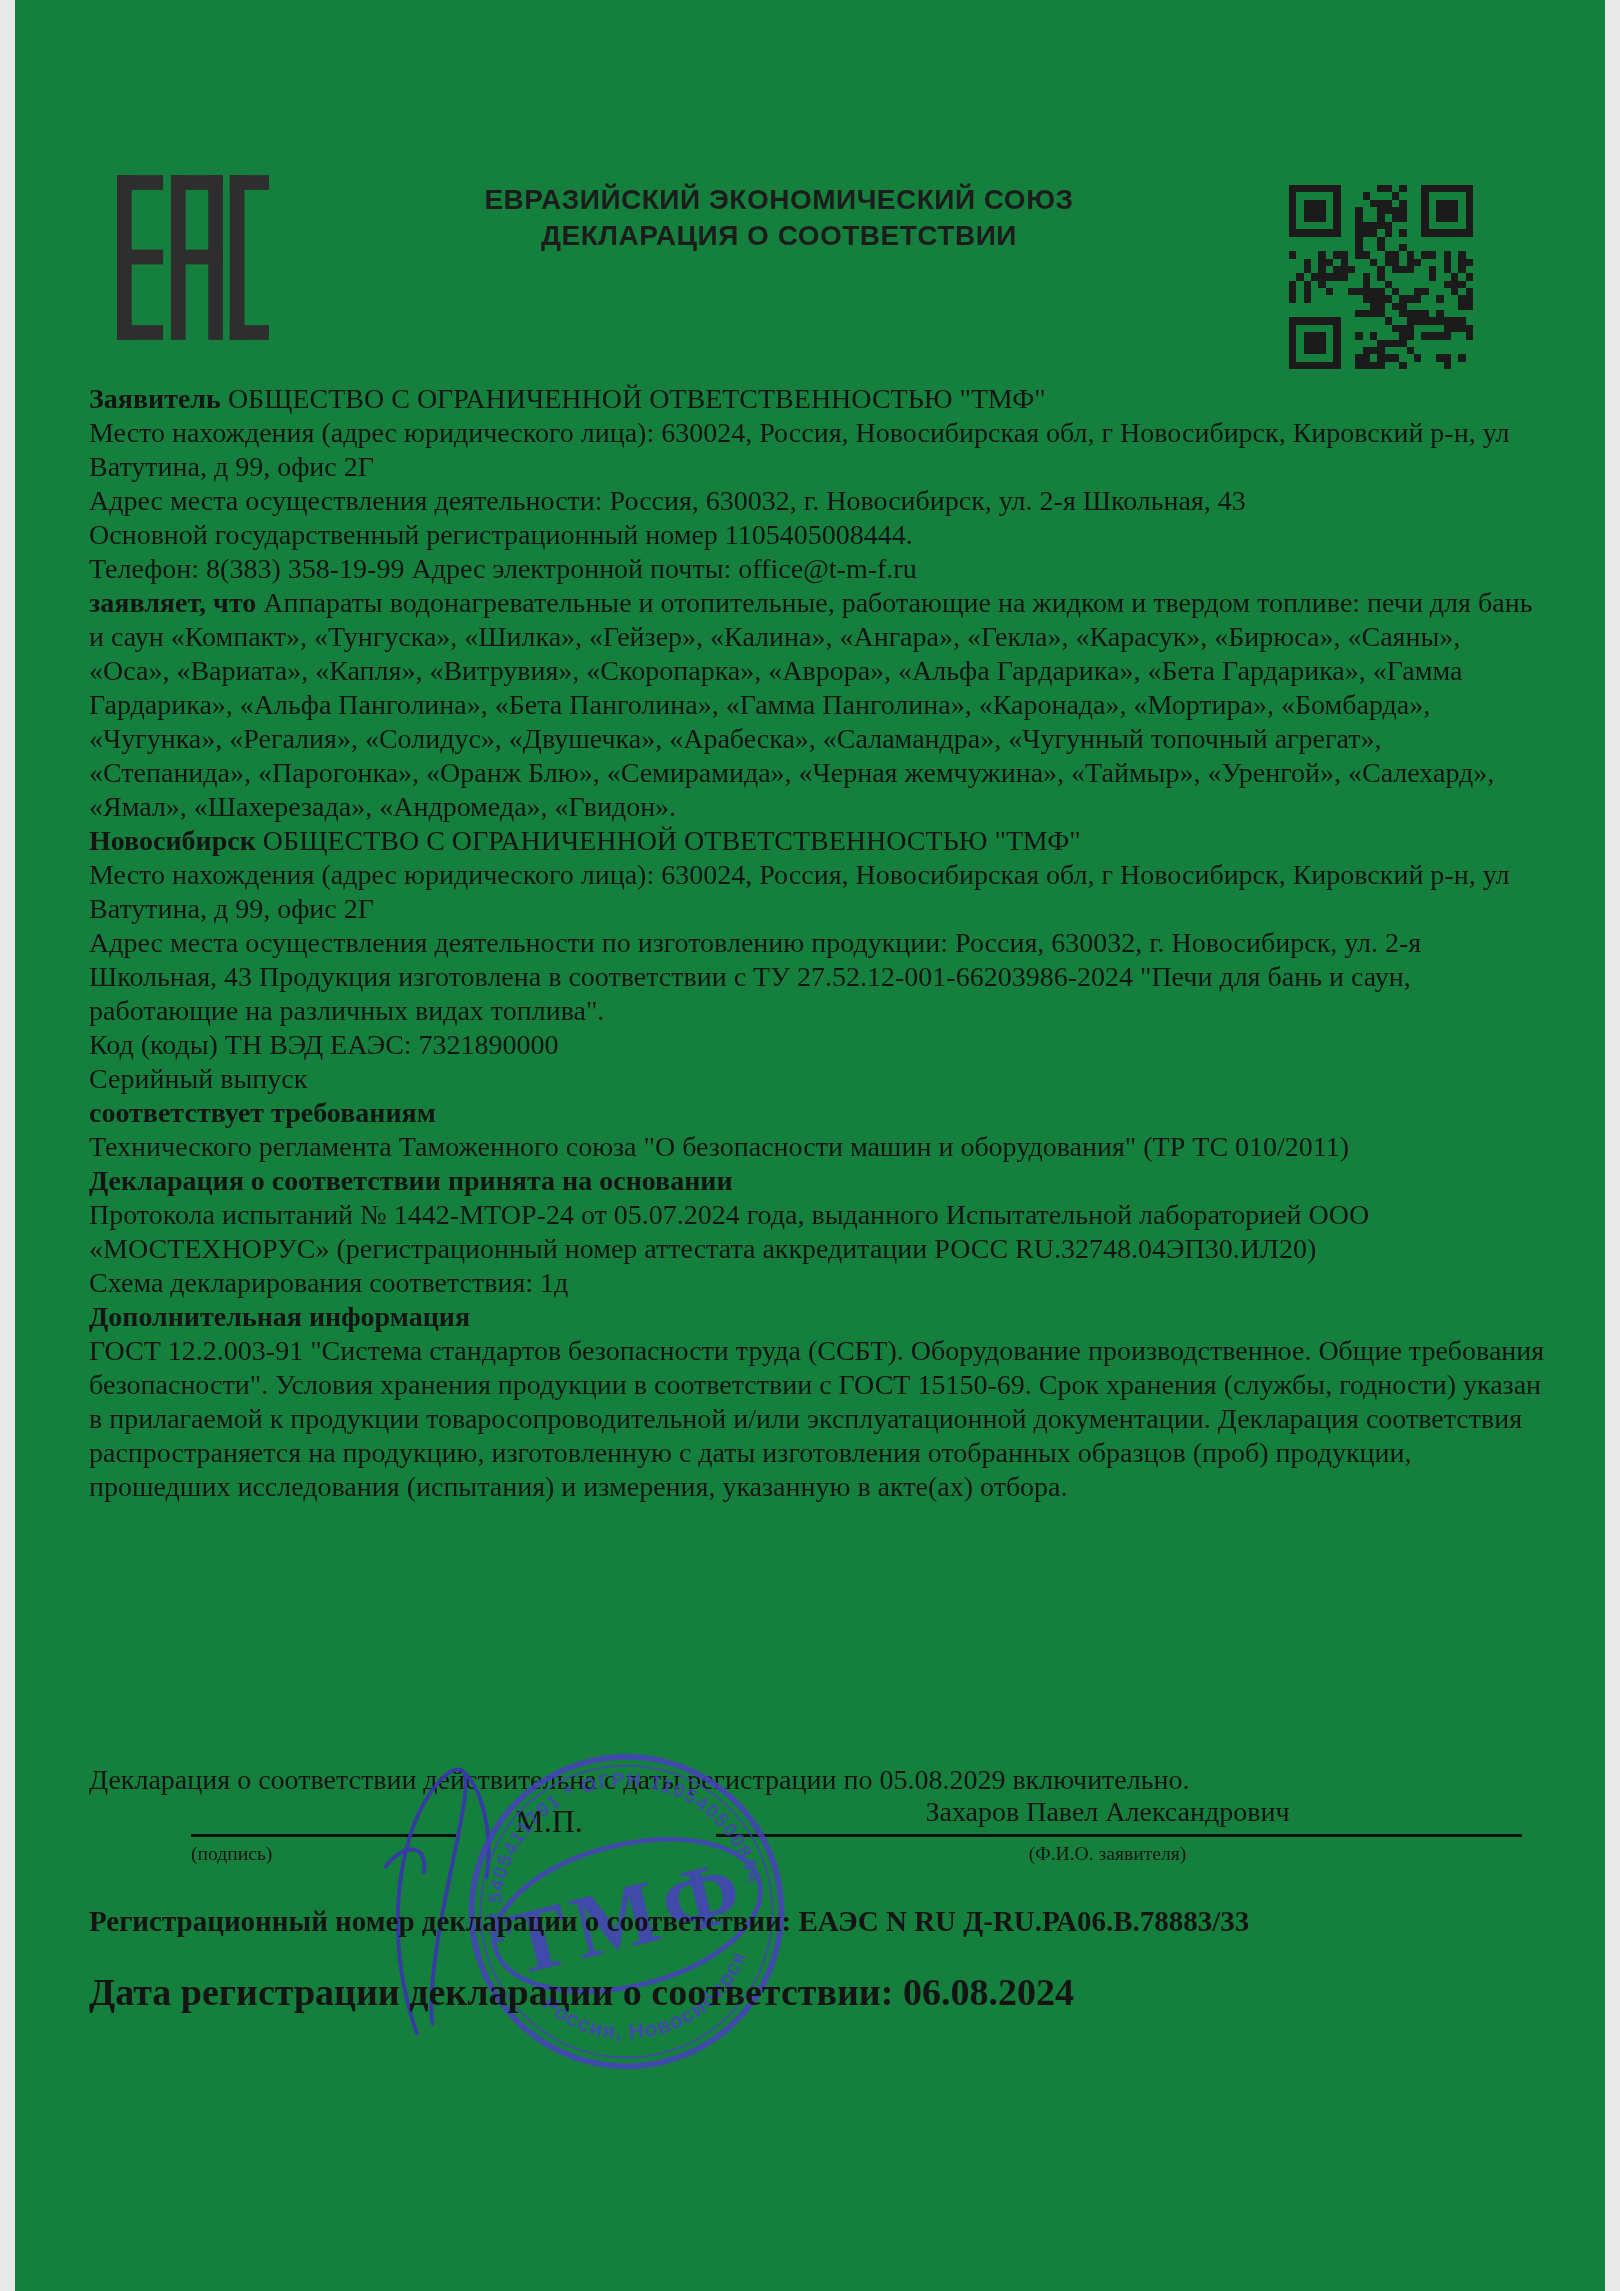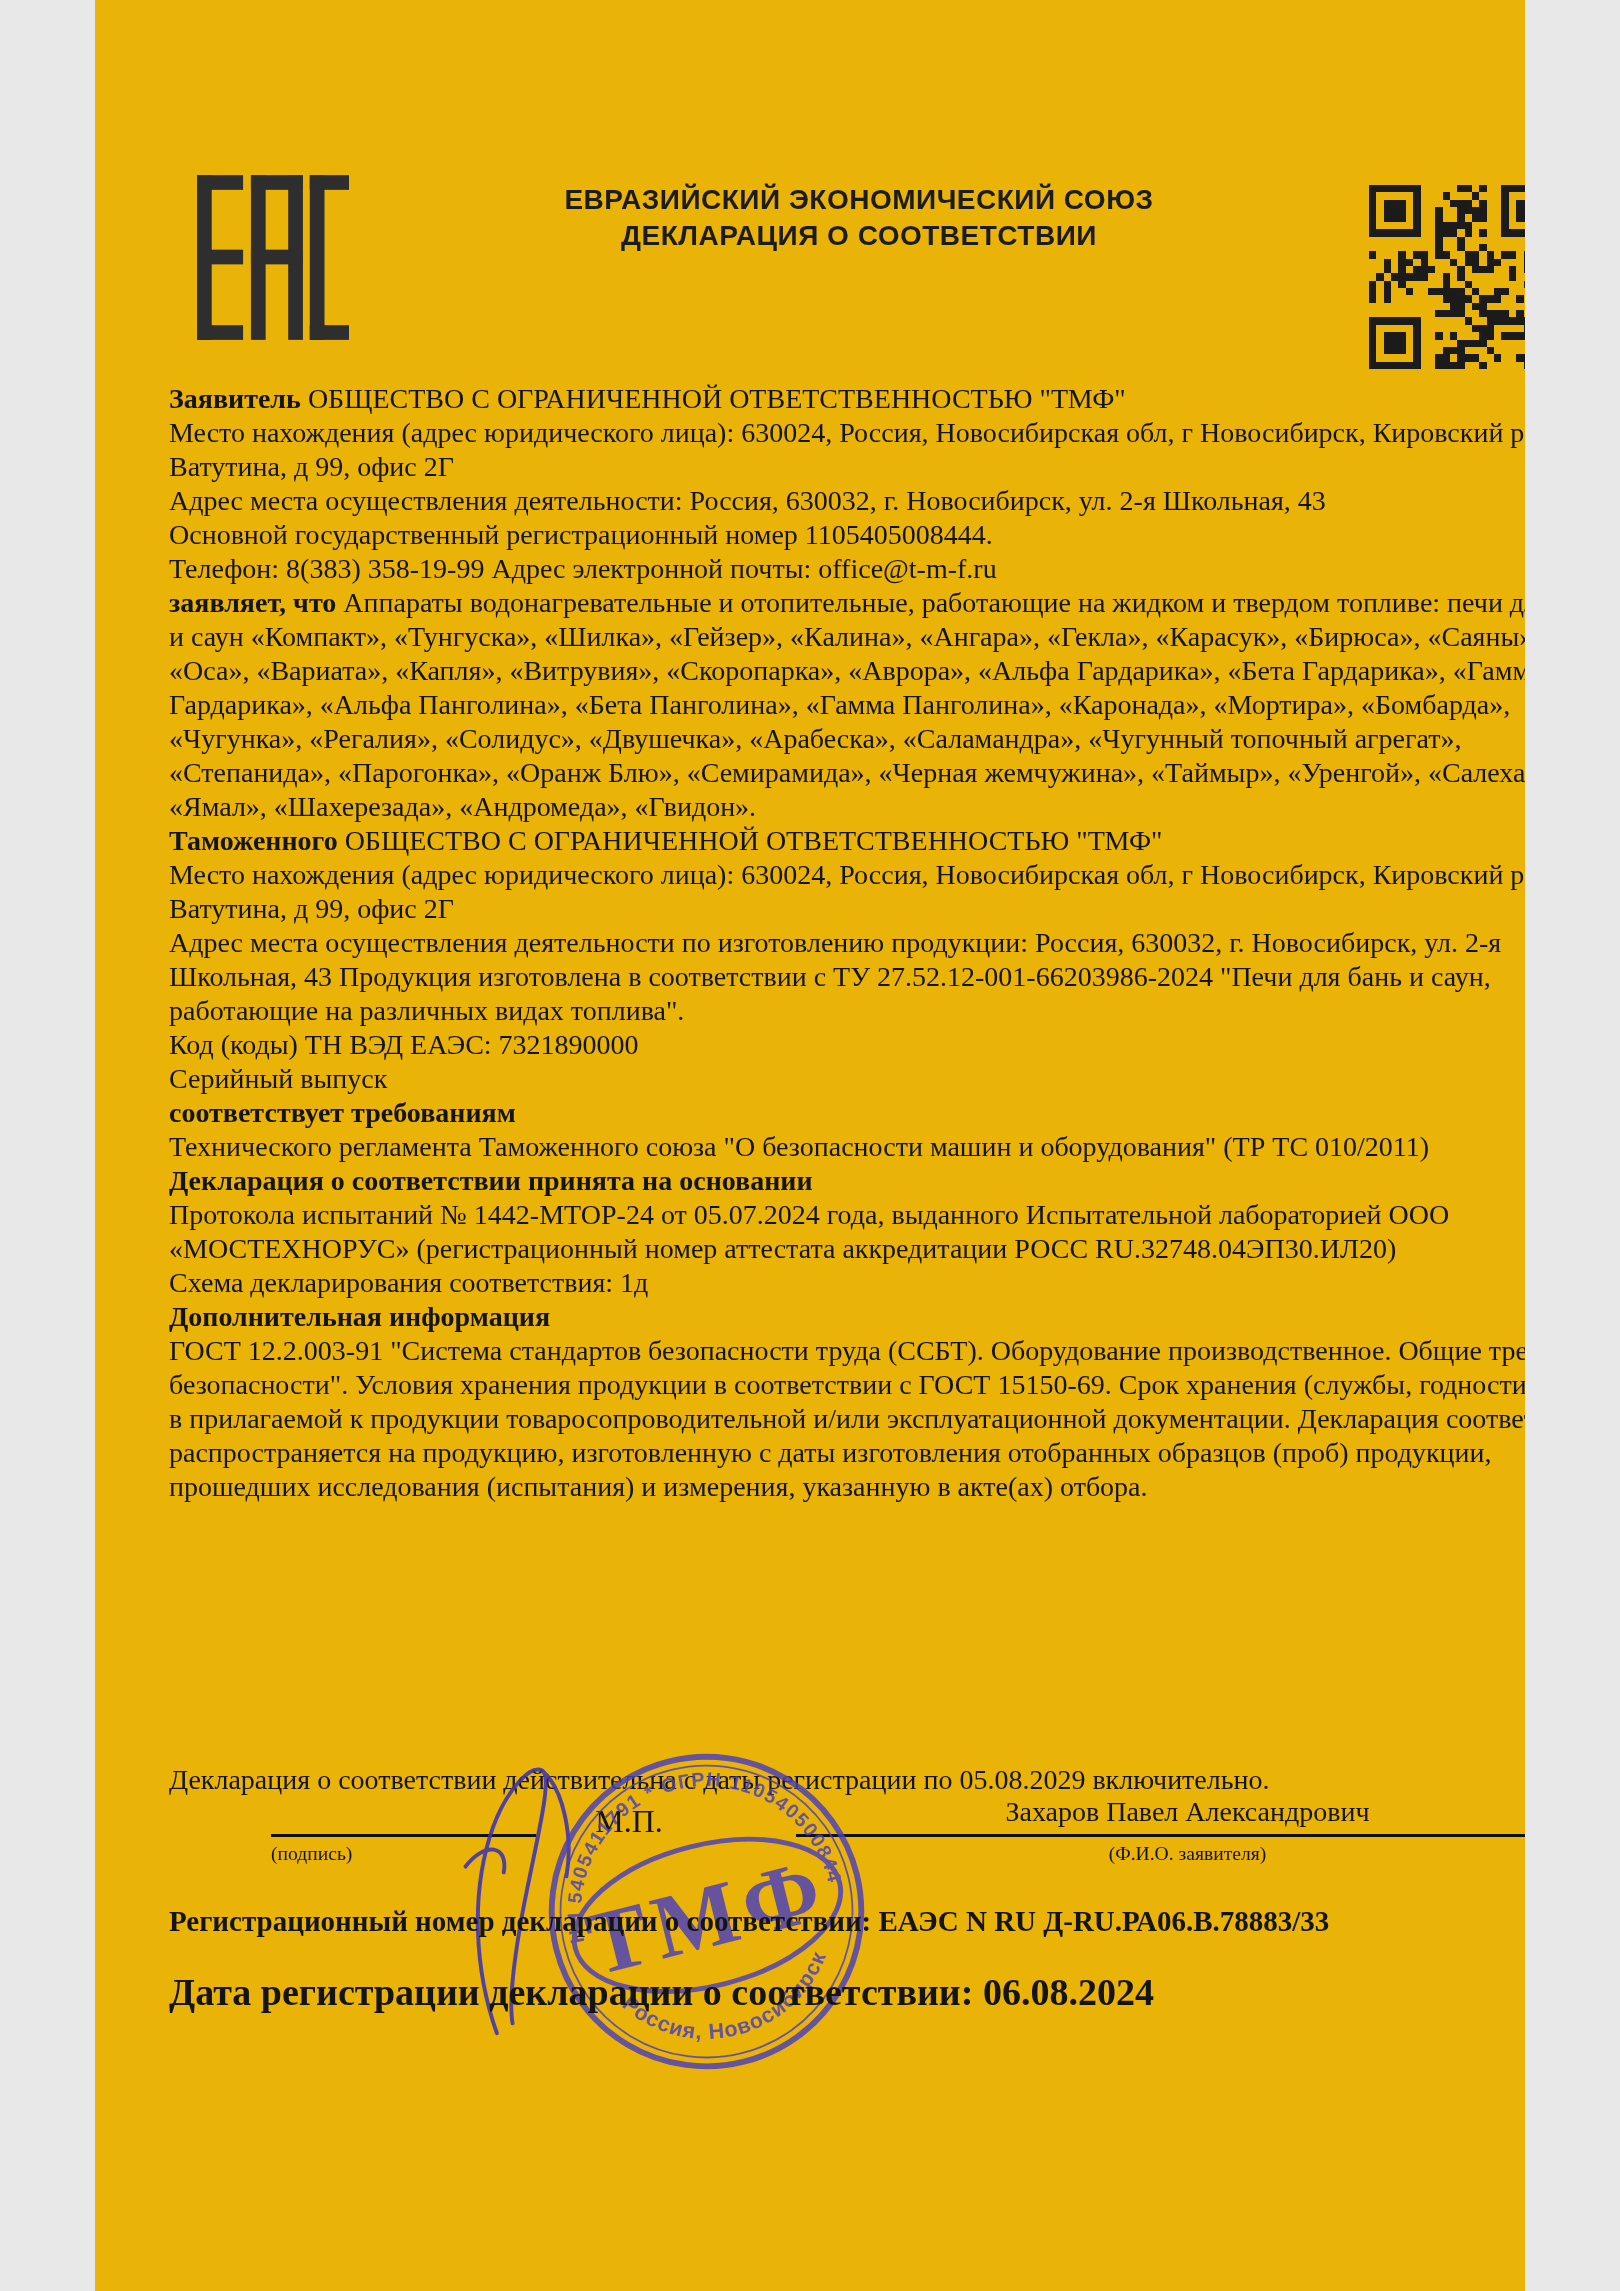--- a/index.html
+++ b/index.html
@@ -1,16 +1,16 @@
 <!DOCTYPE html>
 <html><head>
 <meta charset="utf-8">
 <style>
   html,body{margin:0;padding:0;background:#e8e8e8;}
-  .page{position:relative;width:1430px;height:2292px;background:#eab308;
+  .page{position:relative;width:1590px;height:2292px;background:#15803d;
         font-family:"Liberation Serif",serif;color:#141414;overflow:hidden;margin:0 auto;}
 
   
   .eac-logo{position:absolute;left:102px;top:175px;width:152px;height:165px;}
   .eac-logo rect{fill:#2e2e2e;}
   .doc-title{position:absolute;left:323px;top:182px;width:882px;text-align:center;
              font-family:"Liberation Sans",sans-serif;font-weight:bold;font-size:28px;
              line-height:36px;letter-spacing:0.5px;color:#1c1c1c;}
   .qr{position:absolute;left:1274px;top:185px;width:184px;height:184px;}
   .qr rect{fill:#1b1b1b;}
@@ -354,21 +354,21 @@
   <div class="doc-body">
 
     <p><b class="lead">Заявитель</b> <span>ОБЩЕСТВО С ОГРАНИЧЕННОЙ ОТВЕТСТВЕННОСТЬЮ "ТМФ"</span></p>
     <p>Место нахождения (адрес юридического лица): 630024, Россия, Новосибирская обл, г Новосибирск, Кировский р-н, ул Ватутина, д 99, офис 2Г</p>
     <p>Адрес места осуществления деятельности: Россия, 630032, г. Новосибирск, ул. 2-я Школьная, 43</p>
     <p>Основной государственный регистрационный номер 1105405008444.</p>
     <p>Телефон: 8(383) 358-19-99 Адрес электронной почты: office@t-m-f.ru</p>
 
     <p class="mt18"><b class="lead">заявляет, что</b> <span>Аппараты водонагревательные и отопительные, работающие на жидком и твердом топливе: печи для бань и саун «Компакт», «Тунгуска», «Шилка», «Гейзер», «Калина», «Ангара», «Гекла», «Карасук», «Бирюса», «Саяны», «Оса», «Вариата», «Капля», «Витрувия», «Скоропарка», «Аврора», «Альфа Гардарика», «Бета Гардарика», «Гамма Гардарика», «Альфа Панголина», «Бета Панголина», «Гамма Панголина», «Каронада», «Мортира», «Бомбарда», «Чугунка», «Регалия», «Солидус», «Двушечка», «Арабеска», «Саламандра», «Чугунный топочный агрегат», «Степанида», «Парогонка», «Оранж Блю», «Семирамида», «Черная жемчужина», «Таймыр», «Уренгой», «Салехард», «Ямал», «Шахерезада», «Андромеда», «Гвидон».</span></p>
 
-    <p class="mt22"><b class="lead">Таможенного</b> <span>ОБЩЕСТВО С ОГРАНИЧЕННОЙ ОТВЕТСТВЕННОСТЬЮ "ТМФ"</span></p>
+    <p class="mt22"><b class="lead">Новосибирск</b> <span>ОБЩЕСТВО С ОГРАНИЧЕННОЙ ОТВЕТСТВЕННОСТЬЮ "ТМФ"</span></p>
     <p>Место нахождения (адрес юридического лица): 630024, Россия, Новосибирская обл, г Новосибирск, Кировский р-н, ул Ватутина, д 99, офис 2Г</p>
     <p>Адрес места осуществления деятельности по изготовлению продукции: Россия, 630032, г. Новосибирск, ул. 2-я Школьная, 43 Продукция изготовлена в соответствии с ТУ 27.52.12-001-66203986-2024 "Печи для бань и саун, работающие на различных видах топлива".</p>
 
     <p class="mt14">Код (коды) ТН ВЭД ЕАЭС: 7321890000</p>
     <p class="mt6">Серийный выпуск</p>
 
     <p class="bold mt8">соответствует требованиям</p>
     <p>Технического регламента Таможенного союза "О безопасности машин и оборудования" (ТР ТС 010/2011)</p>
 
     <p class="bold mt16">Декларация о соответствии принята на основании</p>

